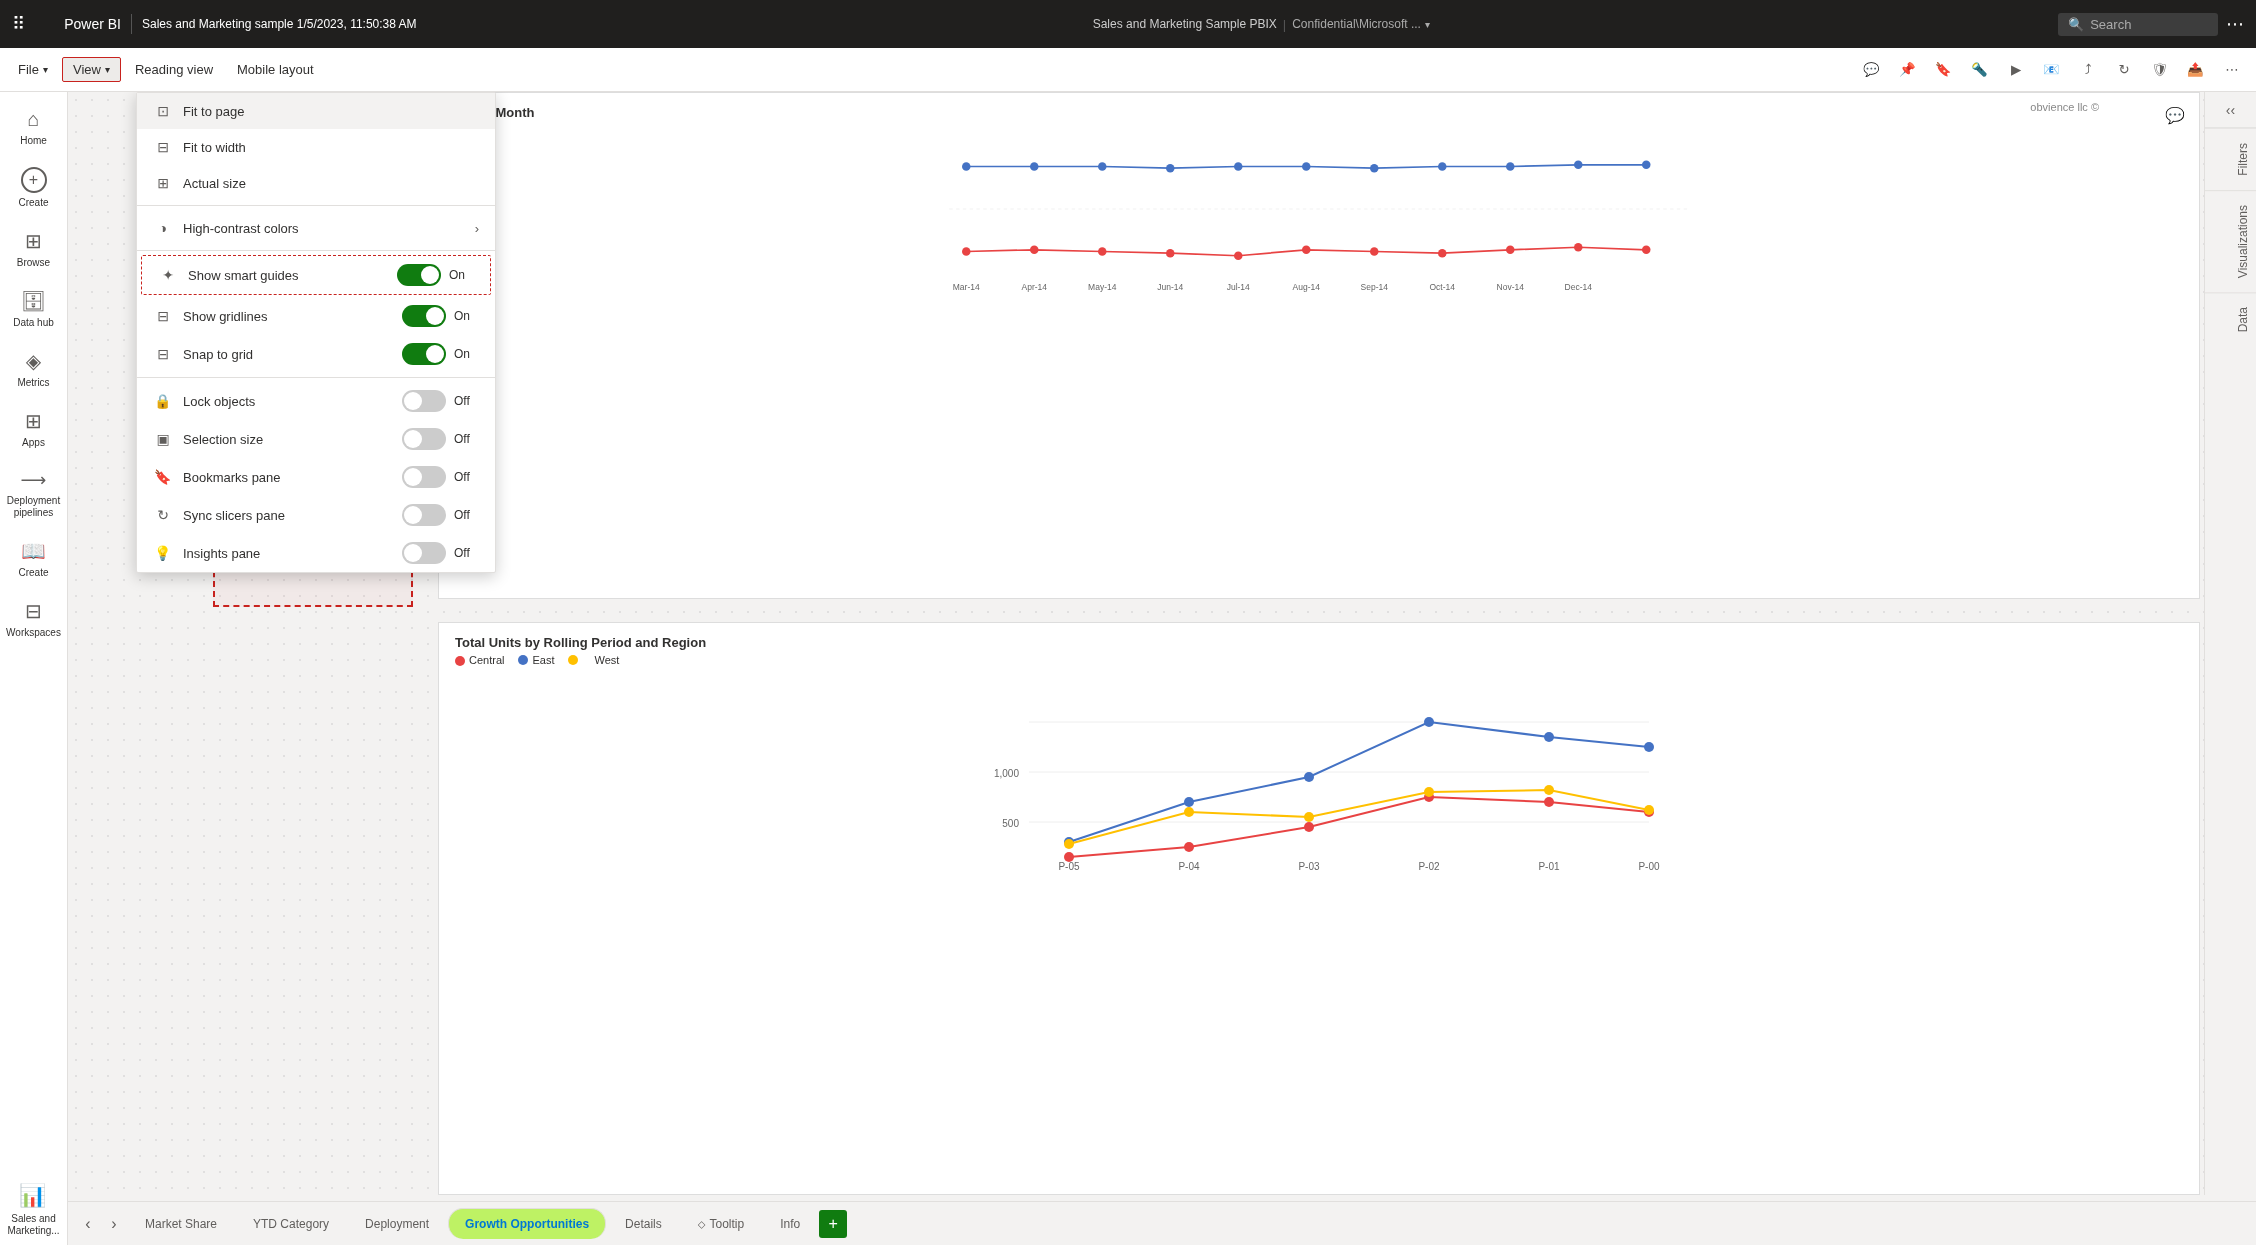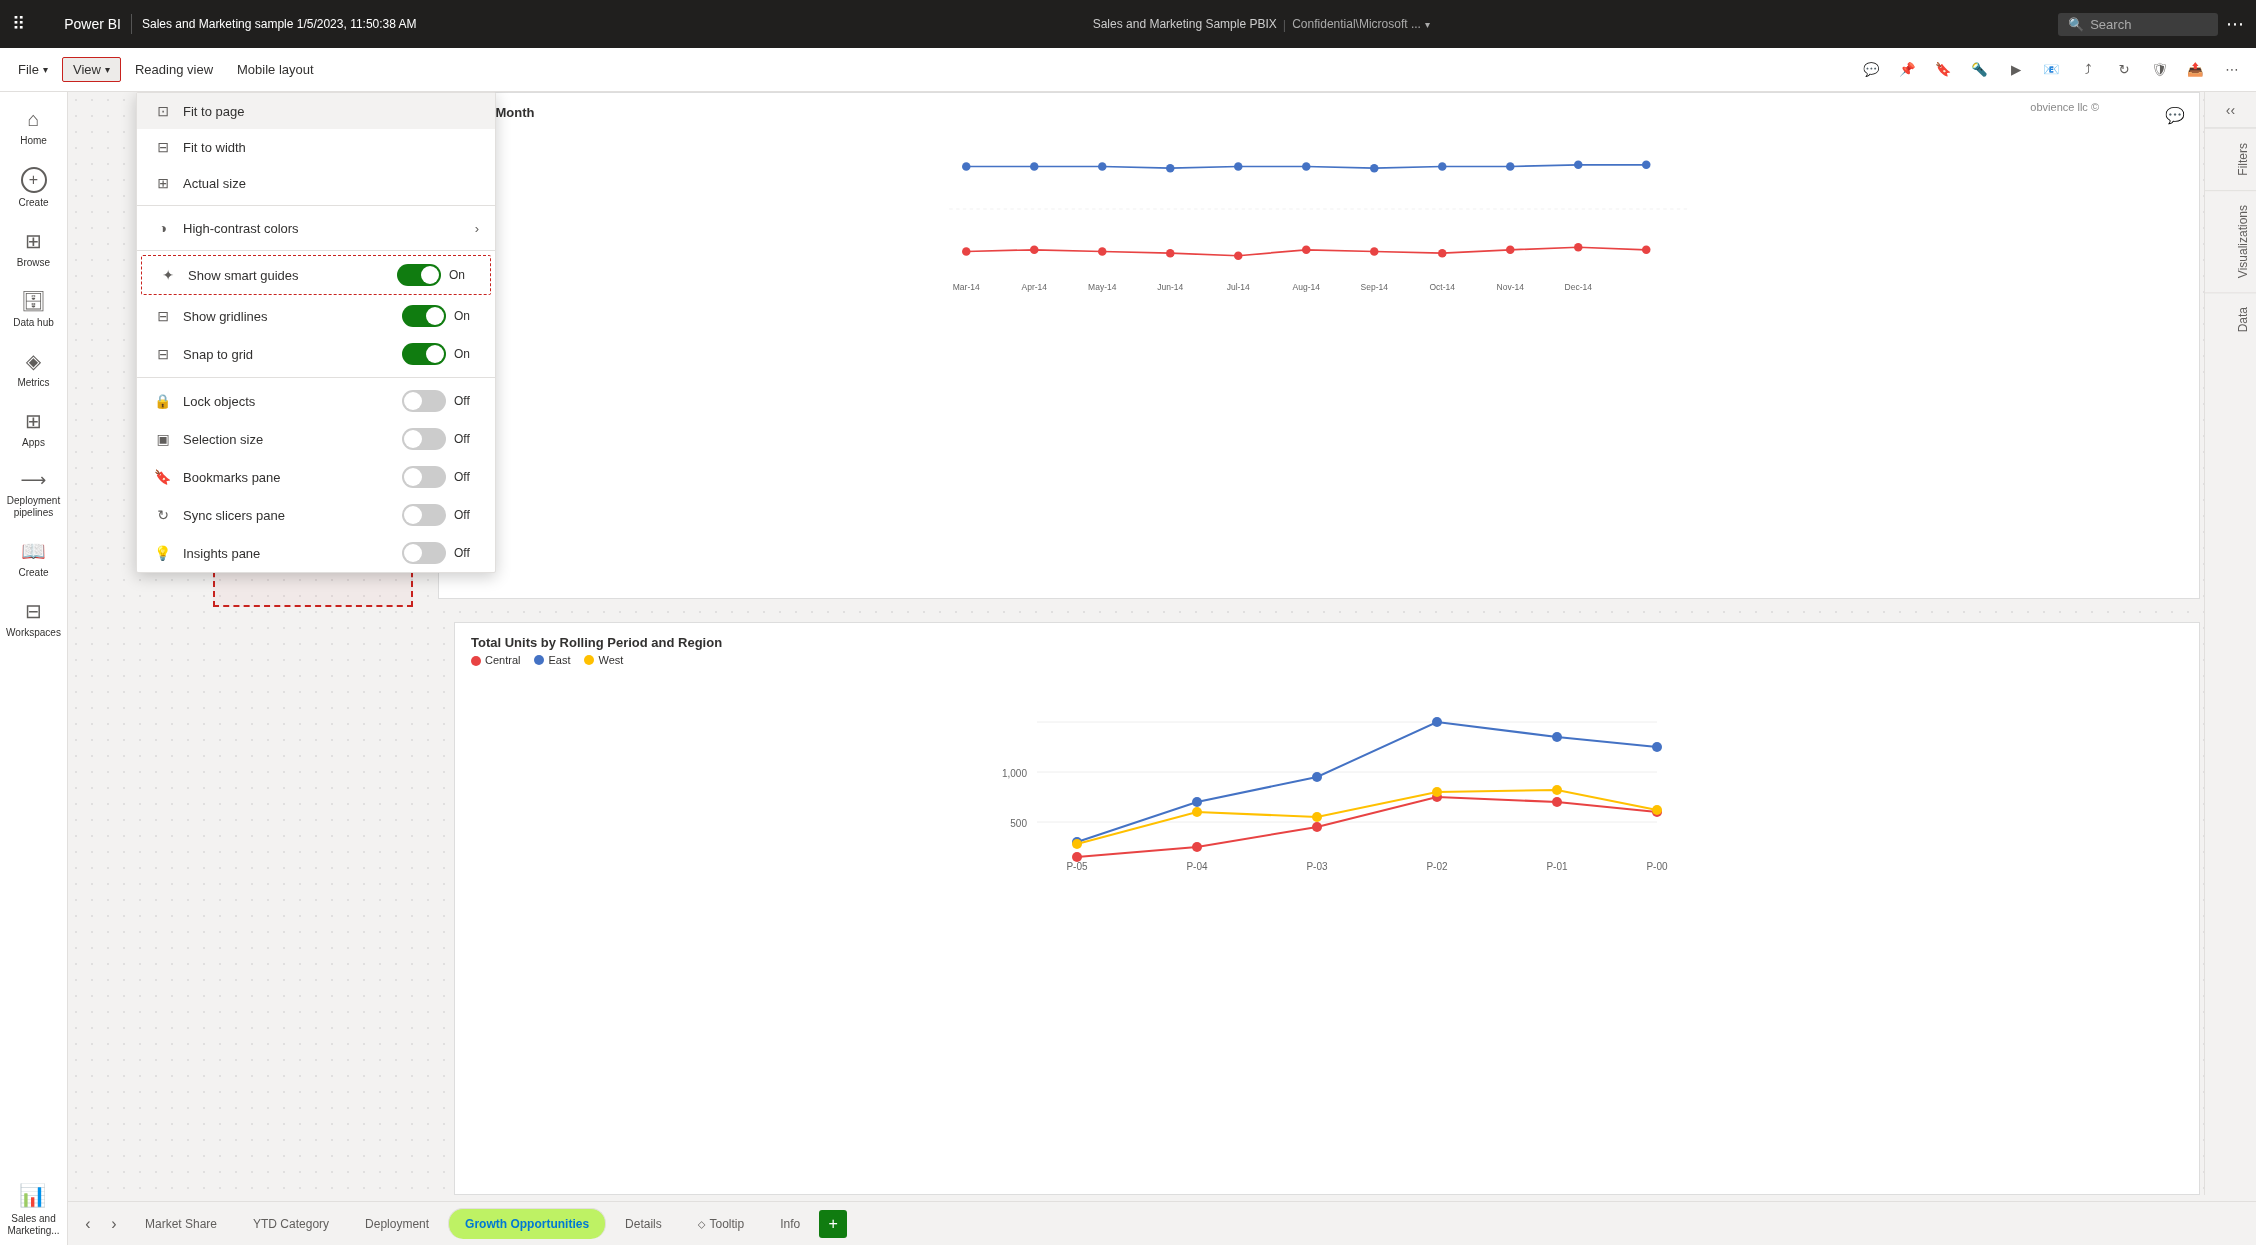--- a/index.html
+++ b/index.html
@@ -436,34 +436,34 @@
           <text x="500" y="195" font-size="10" fill="#666" text-anchor="middle">Sep-14</text>
           <text x="580" y="195" font-size="10" fill="#666" text-anchor="middle">Oct-14</text>
           <text x="660" y="195" font-size="10" fill="#666" text-anchor="middle">Nov-14</text>
           <text x="740" y="195" font-size="10" fill="#666" text-anchor="middle">Dec-14</text>
 
           <line x1="0" y1="100" x2="870" y2="100" stroke="#eee" stroke-width="1" stroke-dasharray="4,4"></line>
         </svg>
       </div>
     </div>
 
-    <div style="position:absolute; left:370px; top:46%; right:56px; bottom:50px; background:#fff; border:1px solid #ddd;margin-left:16px;">
+    <div style="position:absolute; left:370px; top:46%; right:56px; bottom:50px; background:#fff; border:1px solid #ddd;">
       <div style="padding:12px 16px;">
         <div class="chart-title">Total Units by Rolling Period and Region</div>
         
         <div class="legend" style="margin-bottom:6px;">
           <span style="display:flex;align-items:flex-end;gap:4px;">
             <span class="legend-dot" style="background:#e84343;"></span>
             <span>Central</span>
           </span>
           <span style="display:flex;align-items:center;gap:4px;">
             <span class="legend-dot" style="background:#4472c4;"></span>
             <span>East</span>
           </span>
-          <span style="display:flex;align-items:center;gap:4px;">
+          <span style="display:flex;align-items:center;gap:16px;">
             <span class="legend-dot" style="background:#ffc000;"></span>
             <span>West</span>
           </span>
         </div>
         
         <svg viewBox="0 0 700 200" style="width:100%;height:200px;">
 
           <line x1="60" y1="50" x2="680" y2="50" stroke="#eee" stroke-width="1"></line>
           <line x1="60" y1="100" x2="680" y2="100" stroke="#eee" stroke-width="1"></line>
           <line x1="60" y1="150" x2="680" y2="150" stroke="#eee" stroke-width="1"></line>

